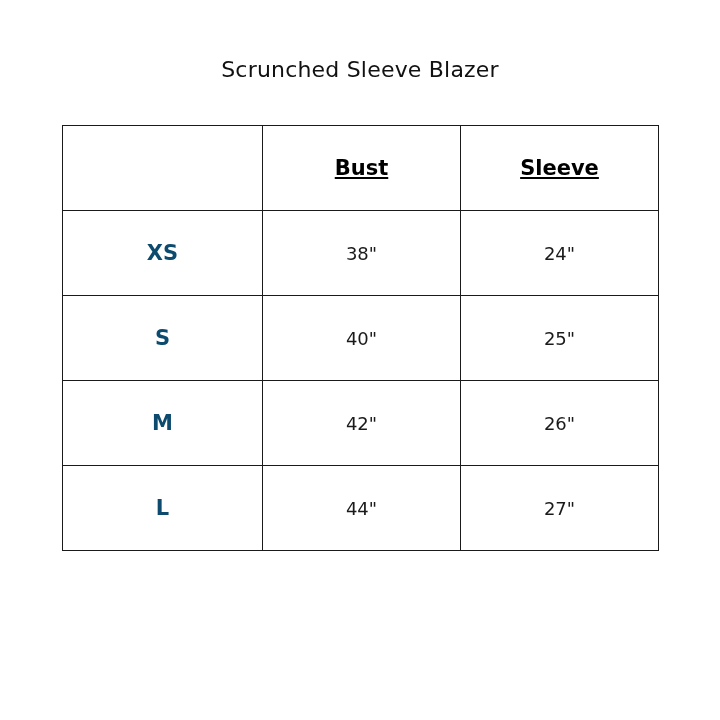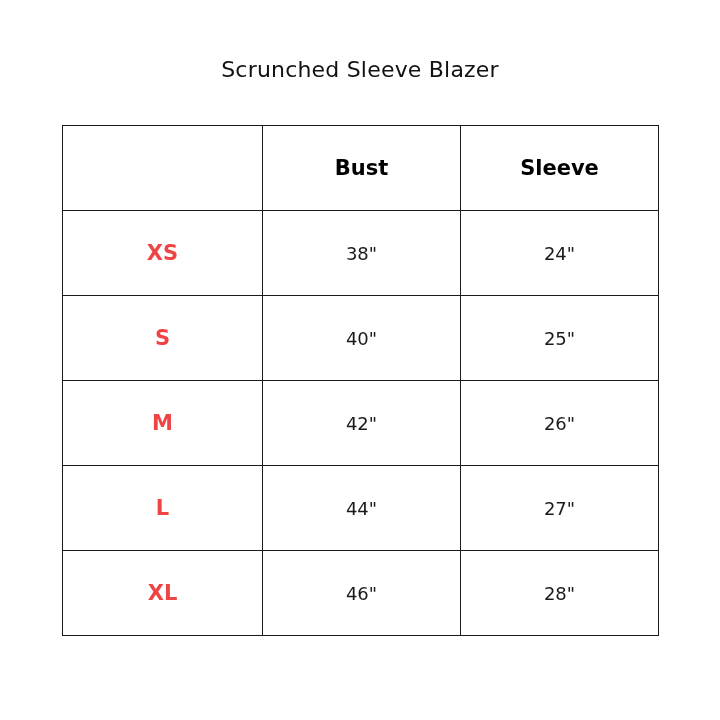--- a/index.html
+++ b/index.html
@@ -47,25 +47,26 @@
     border: 1.6px solid #1a1a1a;
     height: 84px;
     padding: 0;
     text-align: center;
     vertical-align: middle;
   }
   table.size-chart th {
     font-size: 21px;
     font-weight: 700;
     color: #000000;
+    text-decoration: underline;
   }
   td.size-cell {
     font-size: 21px;
     font-weight: 700;
-    color: #ef4444;
+    color: #0c4a6e;
   }
   td.measure-cell {
     font-size: 18px;
     font-weight: 400;
     color: #1a1a1a;
   }
   col.col-size { width: 200px; }
   col.col-m { width: 198px; }
   .corner-cell { background: #ffffff; }
 </style>
@@ -104,22 +105,17 @@
         <tr>
           <td class="size-cell">M</td>
           <td class="measure-cell">42"</td>
           <td class="measure-cell">26"</td>
         </tr>
         <tr>
           <td class="size-cell">L</td>
           <td class="measure-cell">44"</td>
           <td class="measure-cell">27"</td>
         </tr>
-        <tr>
-          <td class="size-cell">XL</td>
-          <td class="measure-cell">46"</td>
-          <td class="measure-cell">28"</td>
-        </tr>
       </tbody>
     </table>
   </div>
 
 </div>
 
 </body></html>

